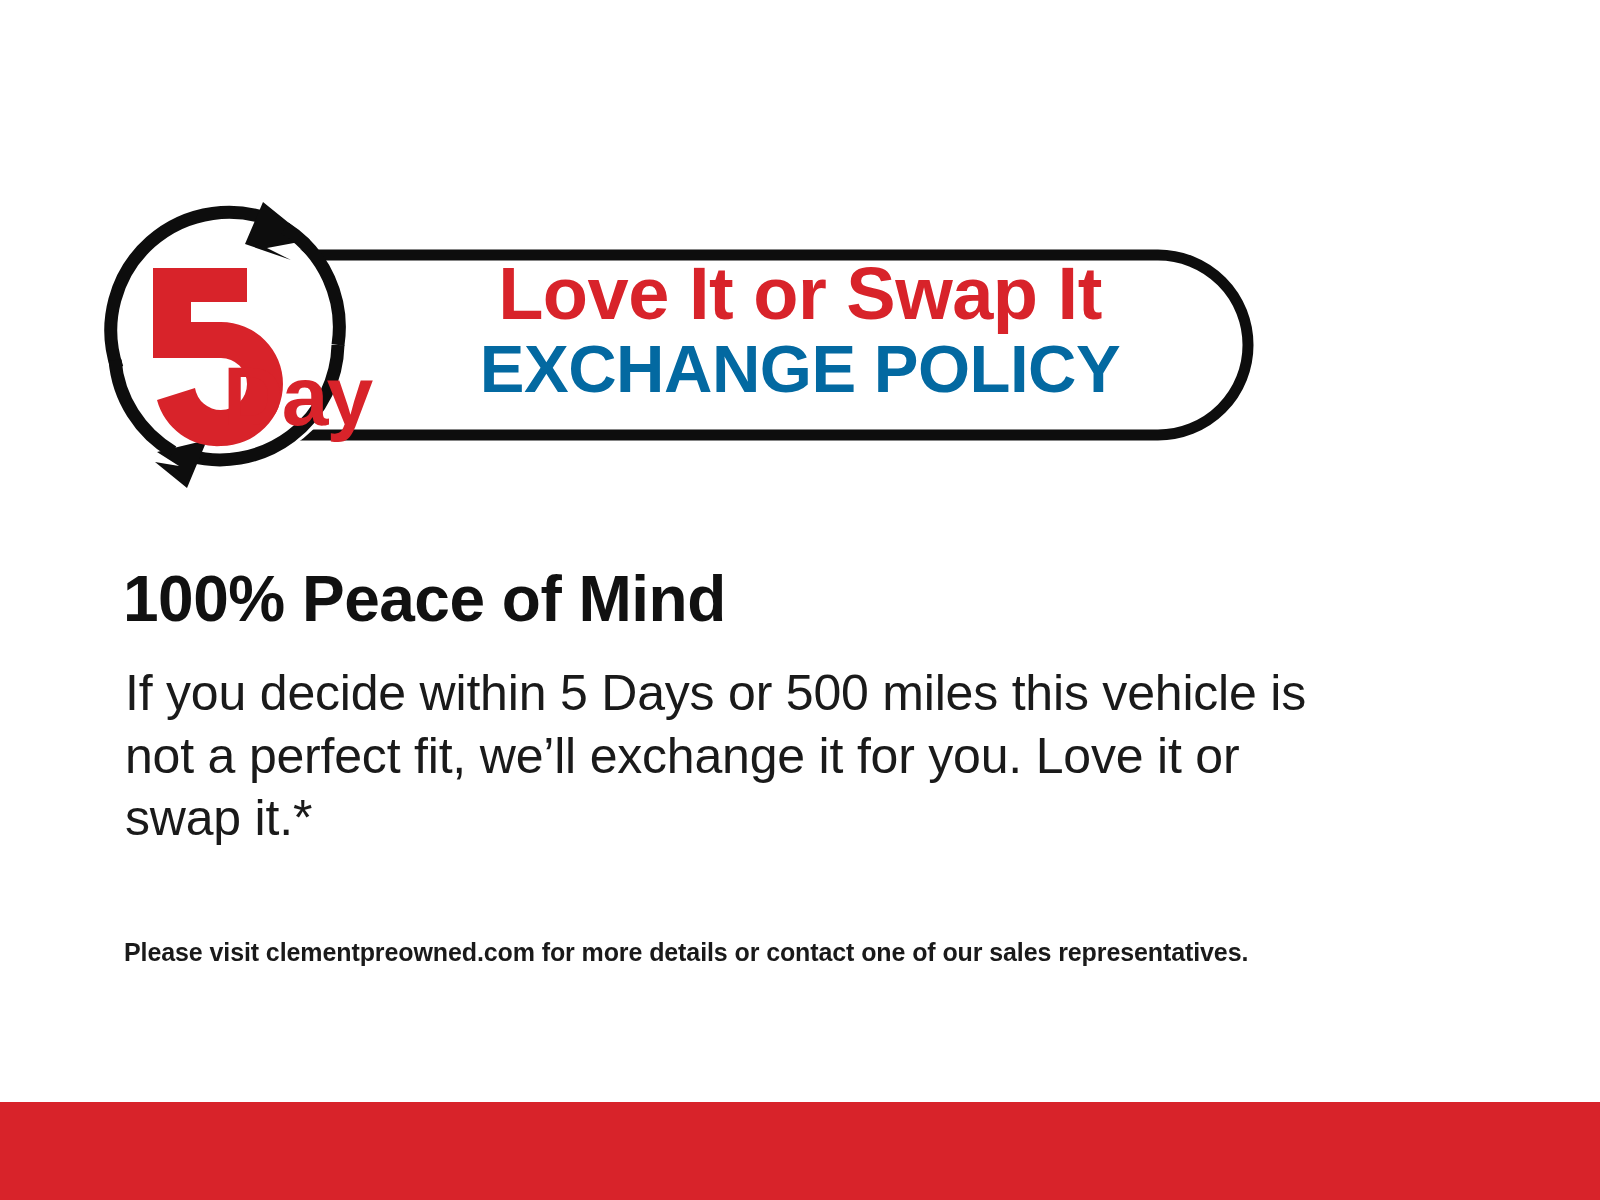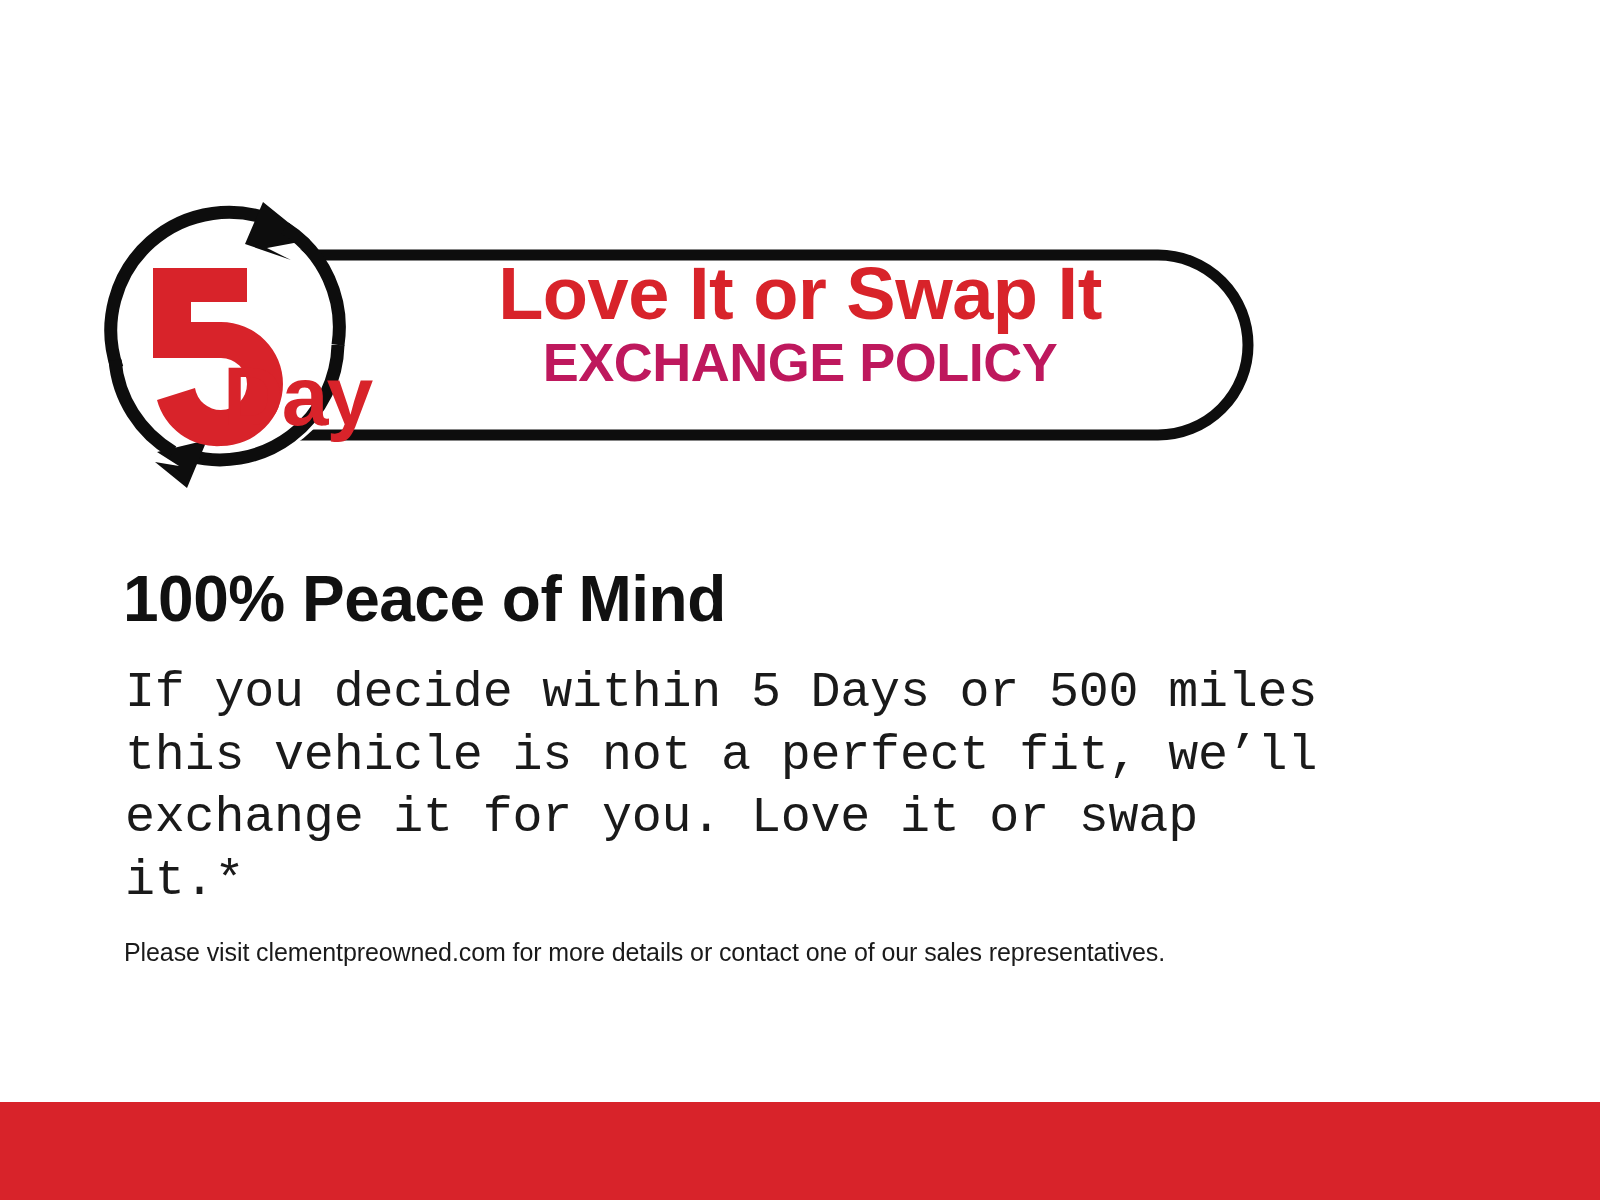--- a/index.html
+++ b/index.html
@@ -53,24 +53,24 @@
     font-size: 74px;
     line-height: 0.98;
     letter-spacing: -0.5px;
     color: #D8232A;
     white-space: nowrap;
   }
 
   .pill-subhead {
     font-family: "Liberation Sans", sans-serif;
     font-weight: bold;
-    font-size: 54px;
+    font-size: 67px;
     line-height: 1.02;
     letter-spacing: -0.5px;
-    color: #be185d;
+    color: #0369a1;
     white-space: nowrap;
     margin-top: 4px;
   }
 
   
   .headline-100 {
     position: absolute;
     left: 123px;
     top: 562px;
     font-family: "Liberation Sans", sans-serif;
@@ -79,35 +79,35 @@
     letter-spacing: -0.5px;
     color: #111111;
     white-space: nowrap;
   }
 
   .body-copy {
     position: absolute;
     left: 125px;
     top: 662px;
     width: 1215px;
-    font-family: Liberation Mono, monospace;
+    font-family: Liberation Sans, sans-serif;
     font-weight: normal;
     font-size: 50px;
     line-height: 1.25;
     letter-spacing: -0.2px;
     color: #1a1a1a;
   }
 
   .fine-print {
     position: absolute;
     left: 124px;
     top: 938px;
     width: 1360px;
     font-family: "Liberation Sans", sans-serif;
-    font-weight: normal;
+    font-weight: bold;
     font-size: 25px;
     letter-spacing: -0.1px;
     color: #1a1a1a;
     white-space: nowrap;
   }
 
   
   .bottom-bar {
     position: absolute;
     left: 0;

